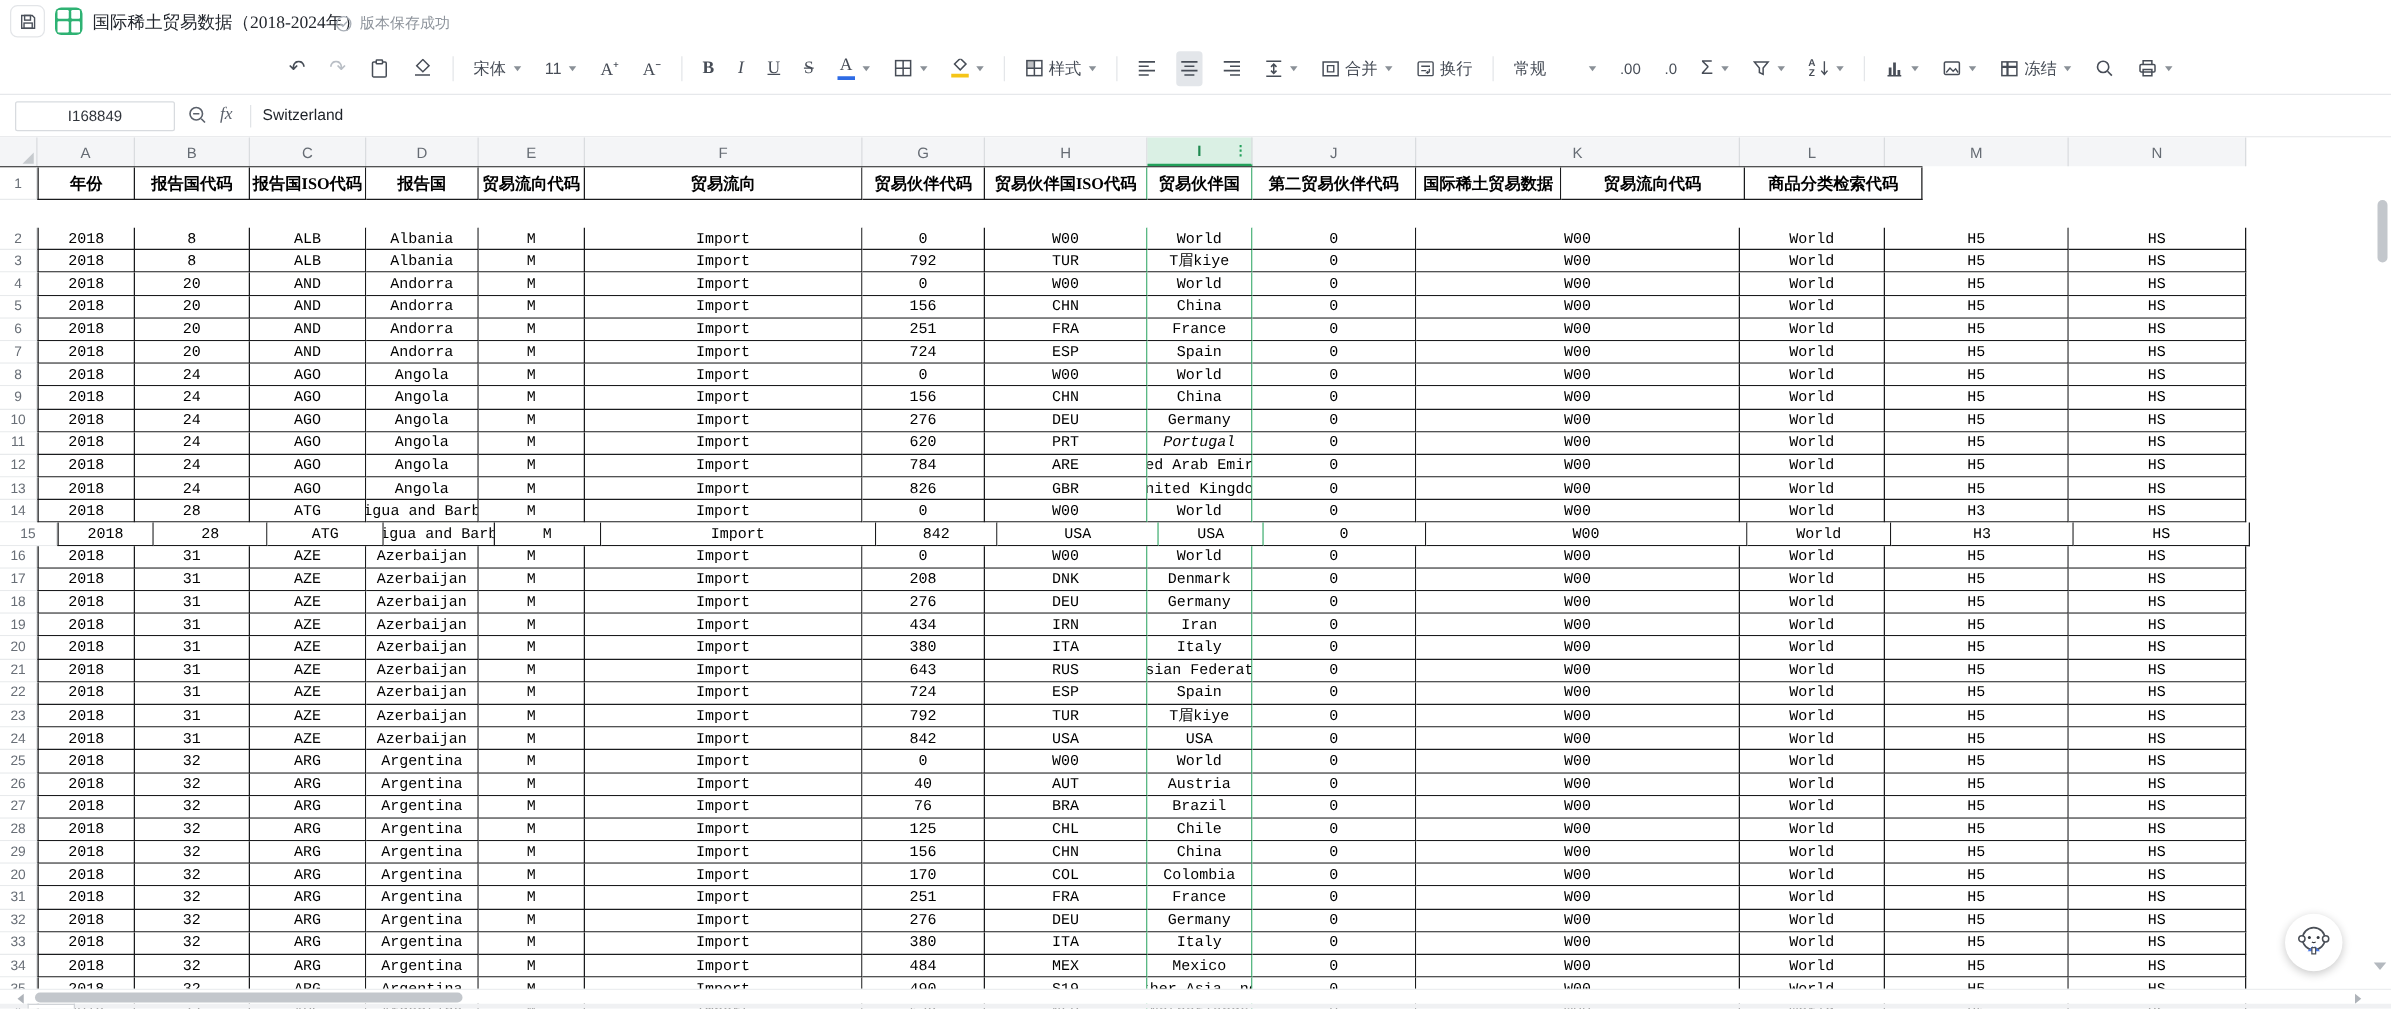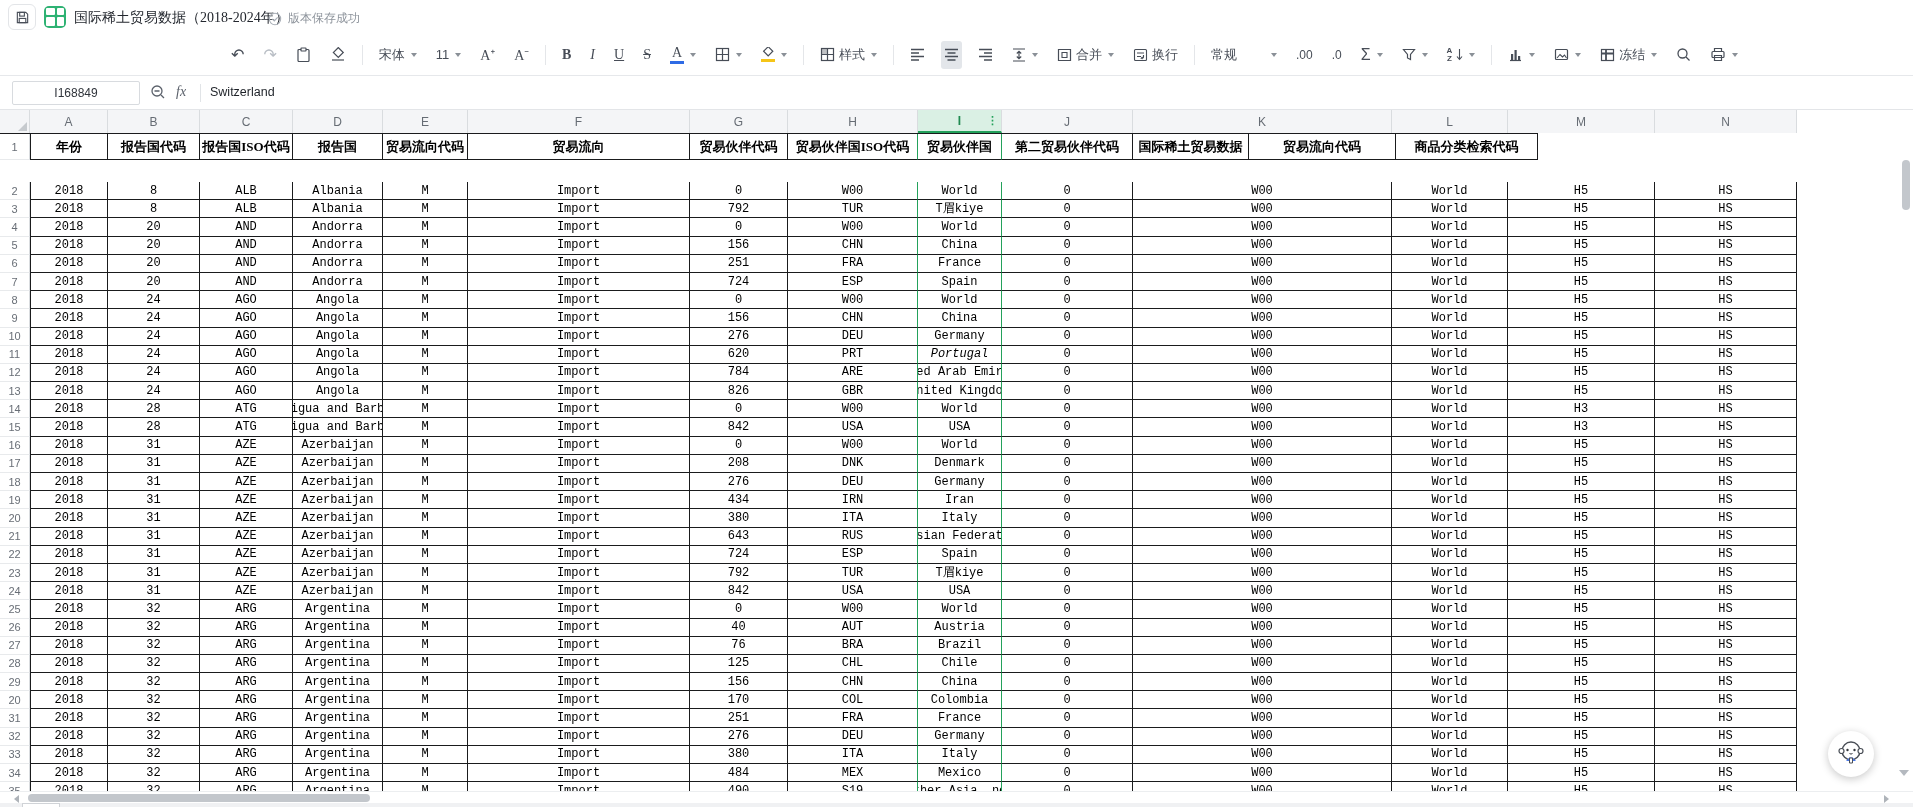--- a/index.html
+++ b/index.html
@@ -581,21 +581,21 @@
             <div class="dcell" style="width: 98px;">0</div>
             <div class="dcell greenline" style="width: 130px;">W00</div>
             <div class="dcell greenline" style="width: 84px;">World</div>
             <div class="dcell" style="width: 131px;">0</div>
             <div class="dcell" style="width: 259px;">W00</div>
             <div class="dcell" style="width: 116px;">World</div>
             <div class="dcell" style="width: 147px;">H3</div>
             <div class="dcell" style="width: 142px;">HS</div>
           </div>
           <div class="trow drow">
-            <div class="rownum" style="width: 30px; height: 18.2px;">15</div>
+            <div class="rownum" style="width: 46px; height: 18.2px;">15</div>
             <div class="dcell leftedge" style="width: 78px;">2018</div>
             <div class="dcell" style="width: 92px;">28</div>
             <div class="dcell" style="width: 93px;">ATG</div>
             <div class="dcell" style="width: 90px;">Antigua and Barbuda</div>
             <div class="dcell" style="width: 85px;">M</div>
             <div class="dcell" style="width: 222px;">Import</div>
             <div class="dcell" style="width: 98px;">842</div>
             <div class="dcell greenline" style="width: 130px;">USA</div>
             <div class="dcell greenline" style="width: 84px;">USA</div>
             <div class="dcell" style="width: 131px;">0</div>

